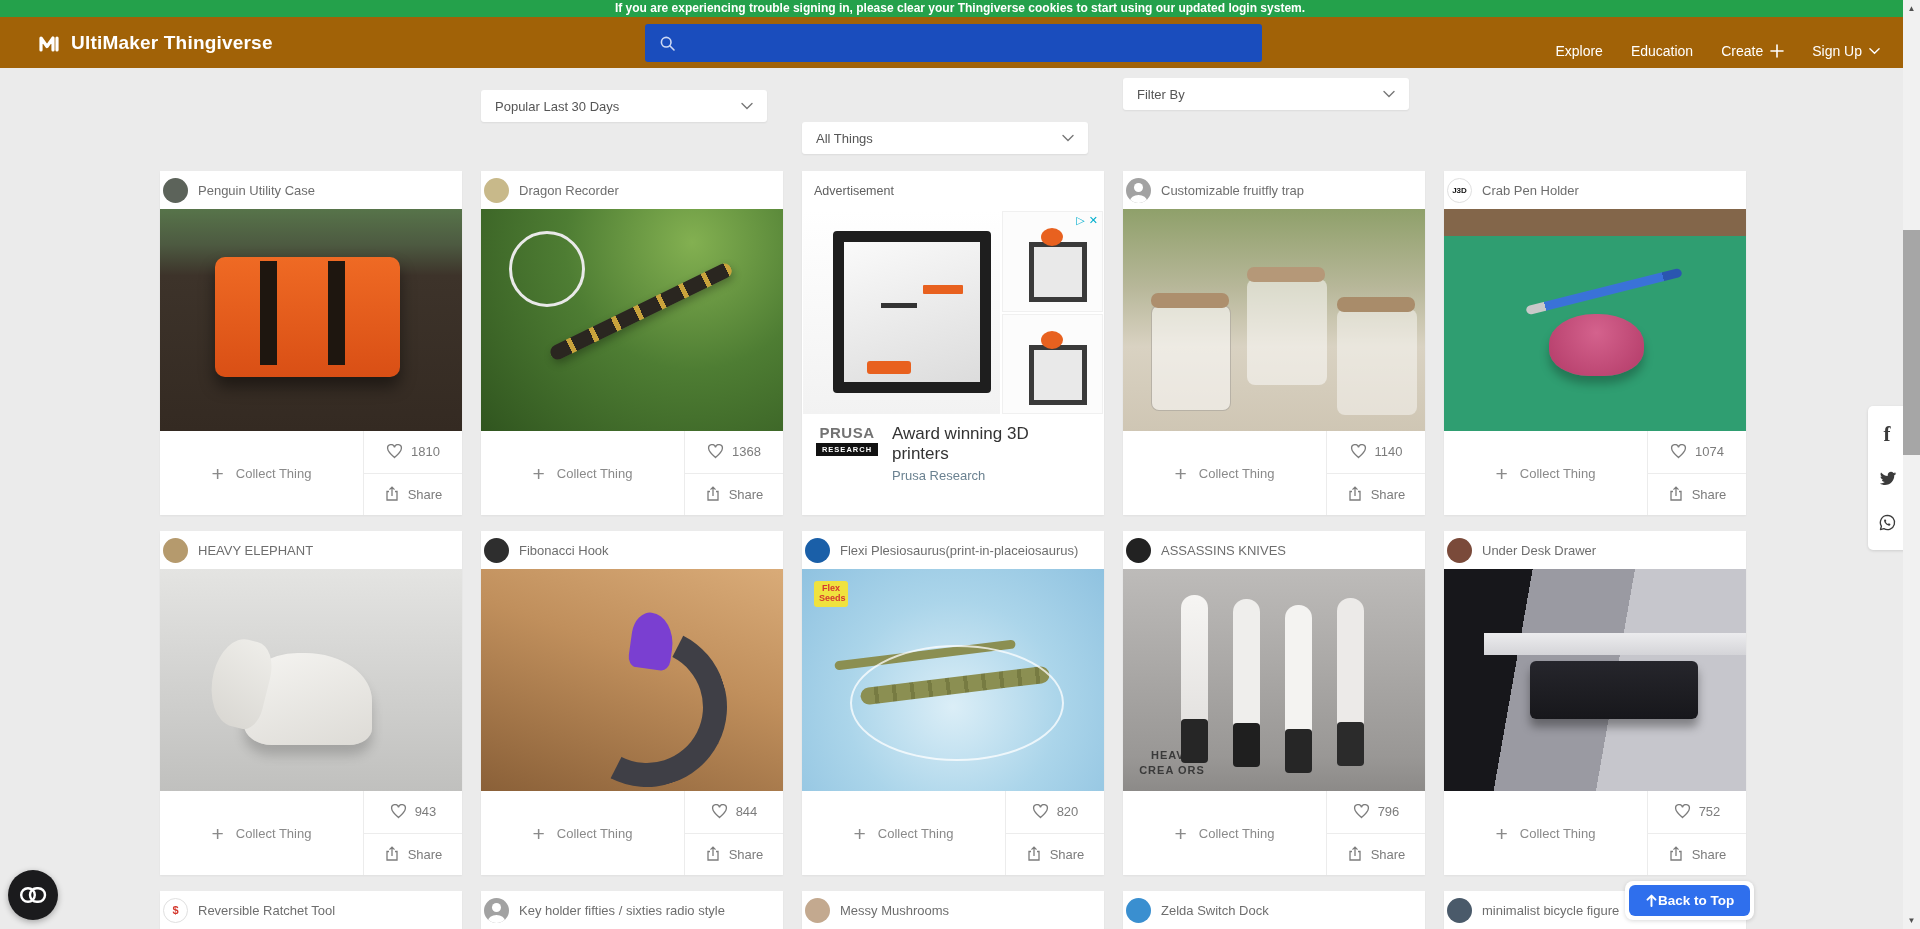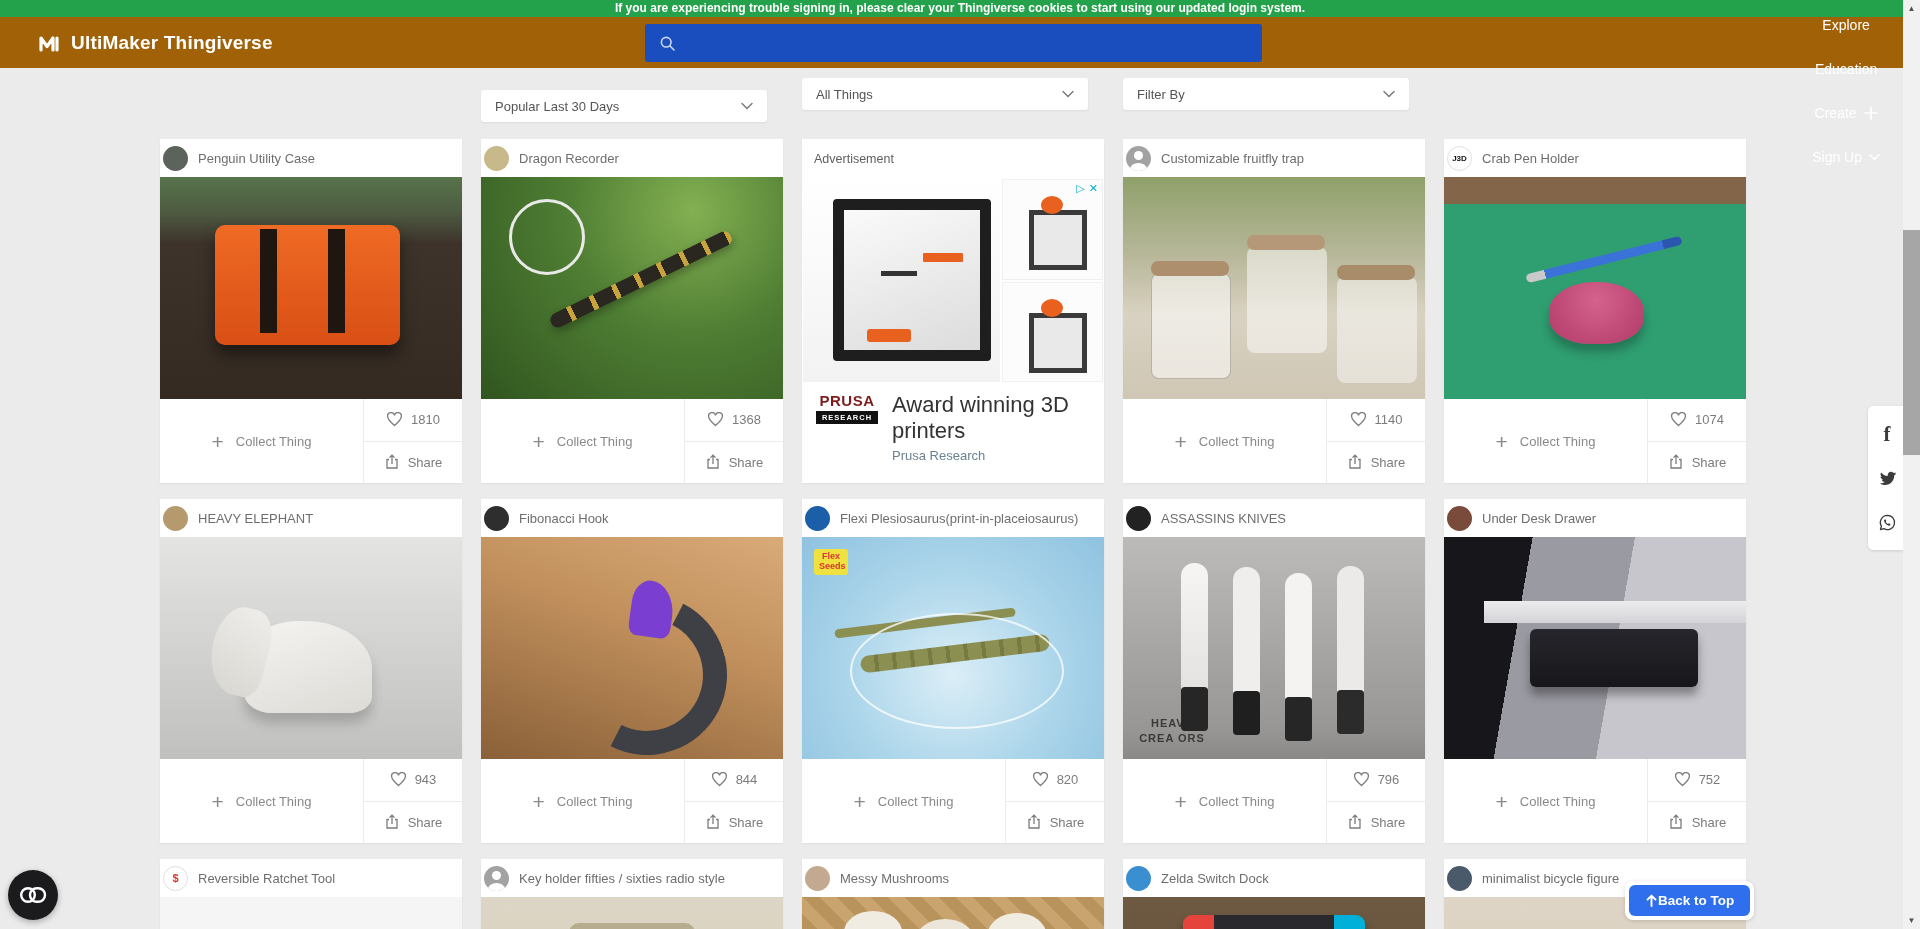--- a/index.html
+++ b/index.html
@@ -18,21 +18,21 @@
   .brand { position:absolute; left:38px; top:0; height:51px; display:flex;
     align-items:center; gap:9px; cursor:pointer; }
   .brand-name { font-size:19px; font-weight:600; letter-spacing:.2px; }
   .searchbox { position:absolute; left:645px; top:7px; width:617px; height:38px;
     background:#1a4dbd; border-radius:3px; display:flex; align-items:center;
     padding:0 14px; gap:10px; }
   .searchbox input { flex:1; background:transparent; border:none; outline:none;
     color:#fff; font-size:13.5px; font-family:inherit; }
   .searchbox input::placeholder { color:#cdd9f4; }
   .topnav { position:absolute; right:40px; top:0; height:67px; display:flex;
-    align-items:center; gap:28px;flex-direction:column; }
+    align-items:center; gap:28px; }
   .navitem { display:flex; align-items:center; gap:7px; font-size:14px;
     color:#fff; cursor:pointer; background:none; border:none; font-family:inherit; }
 
   
   .content { position:absolute; left:160px; top:78px; width:1586px; }
   .filter-row { display:grid; grid-template-columns:repeat(5,302px);
     column-gap:19px; margin-bottom:17px; }
   .dropdown { height:32px; background:#fff; border-radius:3px;
     box-shadow:0 1px 2px rgba(0,0,0,.07); display:flex; align-items:center;
     justify-content:space-between; padding:0 14px; font-size:13px; color:#555;
@@ -177,24 +177,24 @@
   .ad-side{flex:1;background:#fcfcfc;border:1px solid #f0f0f0;position:relative;}
   .ad-side::before{content:"";position:absolute;left:26px;top:30px;width:48px;height:50px;
     border:5px solid #3a3a3a;background:#e9e9e9;}
   .ad-side::after{content:"";position:absolute;left:38px;top:16px;width:22px;height:18px;
     background:#e8611f;border-radius:50%;}
   .adchoice-icons{position:absolute;right:4px;top:3px;display:flex;gap:4px;z-index:2;
     color:#00aecd;font-size:11px;line-height:1;}
   .adchoice-icons span{cursor:pointer;}
   .ad-foot{display:flex;gap:14px;padding:10px 14px 0 14px;align-items:flex-start;}
   .prusa-logo{flex:none;width:62px;text-align:center;cursor:pointer;}
-  .prusa-top{font-size:15px;font-weight:800;color:#7f1d1d;letter-spacing:.5px;line-height:1;}
+  .prusa-top{font-size:15px;font-weight:800;color:#737373;letter-spacing:.5px;line-height:1;}
   .prusa-bottom{display:block;background:#111;color:#fff;font-size:7.5px;font-weight:700;
     letter-spacing:1px;padding:2px 0;margin-top:1px;}
-  .ad-headline{font-size:22px;color:#333;cursor:pointer;}
+  .ad-headline{font-size:17px;color:#333;cursor:pointer;}
   .ad-advertiser{font-size:13px;color:#6b8291;margin-top:4px;cursor:pointer;}
 
   
   .social{position:absolute;right:14px;top:406px;width:38px;background:#fff;
     border-radius:5px 0 0 5px;box-shadow:0 1px 3px rgba(0,0,0,.12);
     display:flex;flex-direction:column;padding:6px 0;}
   .social button{width:38px;height:44px;display:flex;align-items:center;
     justify-content:center;background:none;border:none;cursor:pointer;color:#3b3b3b;}
   .fb-glyph{font-family:"Liberation Serif","DejaVu Serif",serif;font-size:21px;
     font-weight:700;color:#3b3b3b;line-height:1;}
@@ -263,28 +263,28 @@
 
   <main class="content">
 
     <div class="filter-row">
       <button class="dropdown dd2">
         <span>Popular Last 30 Days</span>
         <svg width="12" height="8" viewBox="0 0 12 8">
             <path d="M1 1.5 L6 6.5 L11 1.5" fill="none" stroke="#777" stroke-width="1.4" stroke-linecap="round"></path>
           </svg>
       </button>
-      <button class="dropdown dd3">
-        <span>All Things</span>
+      <button class="dropdown dd4">
+        <span>Filter By</span>
         <svg width="12" height="8" viewBox="0 0 12 8">
             <path d="M1 1.5 L6 6.5 L11 1.5" fill="none" stroke="#777" stroke-width="1.4" stroke-linecap="round"></path>
           </svg>
       </button>
-      <button class="dropdown dd4">
-        <span>Filter By</span>
+      <button class="dropdown dd3">
+        <span>All Things</span>
         <svg width="12" height="8" viewBox="0 0 12 8">
             <path d="M1 1.5 L6 6.5 L11 1.5" fill="none" stroke="#777" stroke-width="1.4" stroke-linecap="round"></path>
           </svg>
       </button>
     </div>
 
     <div class="grid">
 
       <article class="card">
         <header class="card-head">

